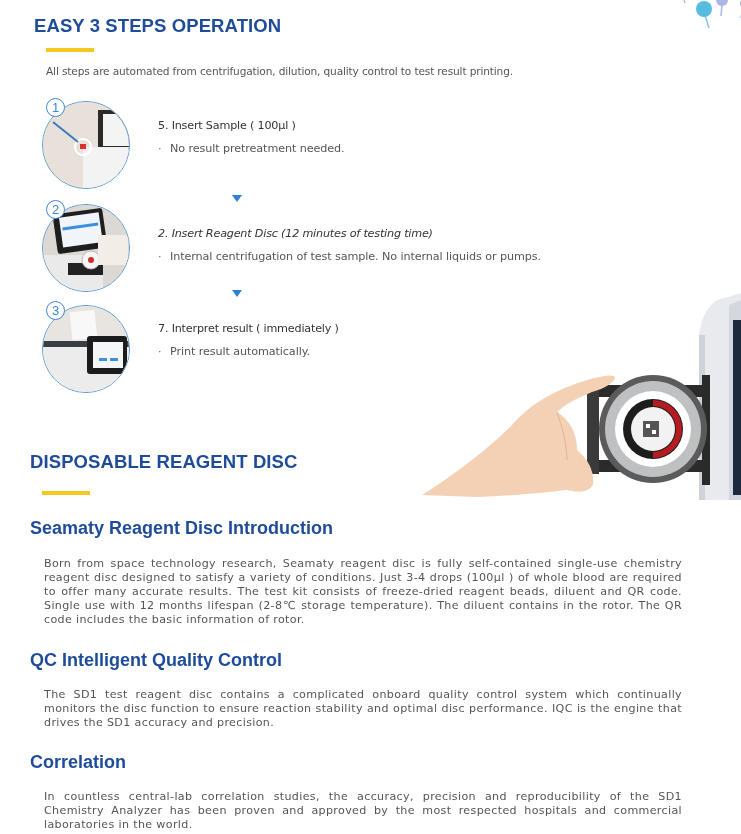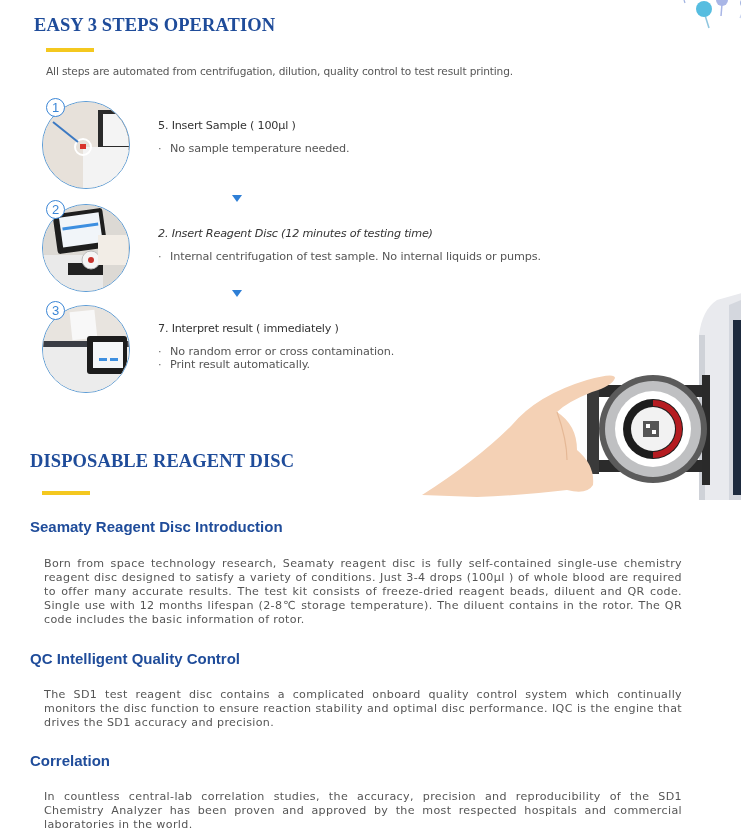--- a/index.html
+++ b/index.html
@@ -4,21 +4,21 @@
 <style>
   html, body { margin: 0; padding: 0; }
   body {
     width: 741px; height: 834px; position: relative; overflow: hidden;
     background: #ffffff;
     font-family: "DejaVu Sans", sans-serif;
     color: #4a4a4a;
   }
   .abs { position: absolute; margin-left: 12px; }
   .h1 {
-    font-family: Liberation Serif, serif;
+    font-family: Liberation Sans, sans-serif;
     font-weight: bold; color: #1f4c9a; font-size: 18.5px; letter-spacing: 0.1px;
     margin: 0; white-space: nowrap;
   }
   .yellow-bar { height: 4px; background: #f4c81f; }
   .intro {
     font-size: 10.6px; color: #555; white-space: nowrap; letter-spacing: -0.15px;
   }
   .step-photo {
     width: 88px; height: 88px; border-radius: 50%;
     border: 1.5px solid #5a9bd6; overflow: hidden; box-sizing: border-box;
@@ -38,21 +38,21 @@
     font-size: 11.2px; color: #555; line-height: 12.5px; white-space: nowrap; letter-spacing: -0.1px;
   }
   .bullets li::before { content: "·"; display: inline-block; width: 12px; color: #666; }
   .arrow-down {
     width: 0; height: 0;
     border-left: 5px solid transparent; border-right: 5px solid transparent;
     border-top: 7px solid #2e7fd6;
   }
   .subhead {
     font-family: "Liberation Sans", sans-serif; font-weight: bold;
-    color: #1f4c9a; font-size: 15px; white-space: nowrap; margin: 0;
+    color: #1f4c9a; font-size: 18px; white-space: nowrap; margin: 0;
   }
   .para {
     font-size: 11.1px; color: #555; line-height: 14px; letter-spacing: 0.35px;
     text-align: justify; margin: 14px;
   }
 </style>
 </head>
 <body>
 
 <div class="abs" style="left:660px; top:0; width:81px; height:30px;">
@@ -79,21 +79,21 @@
     <rect x="60" y="12" width="30" height="32" fill="#f4f4f4"></rect>
     <rect x="40" y="45" width="50" height="45" fill="#f3f3f3"></rect>
     <circle cx="40" cy="45" r="8" fill="none" stroke="#fff" stroke-width="2"></circle>
     <rect x="37" y="42" width="6" height="5" fill="#d9332b"></rect>
     <line x1="10" y1="20" x2="35" y2="40" stroke="#3c79c2" stroke-width="2"></line>
   </svg>
 </div>
 <div class="abs step-num" style="left:34px; top:98px;">1</div>
 <div class="abs step-title" style="left:146px; top:119px;">5. Insert Sample ( 100μl )</div>
 <ul class="abs bullets" style="left:158px; top:143px;">
-  <li>No sample temperature needed.</li>
+  <li>No result pretreatment needed.</li>
 </ul>
 <div class="abs arrow-down" style="left:220px; top:195px;"></div>
 
 <div class="abs step-photo" style="left:30px; top:204px;">
   <svg width="88" height="88" viewBox="0 0 88 88">
     <rect width="88" height="88" fill="#dcd9d4"></rect>
     <rect x="12" y="6" width="50" height="40" rx="3" fill="#1e1e1e" transform="rotate(-8 37 26)"></rect>
     <rect x="18" y="10" width="40" height="30" fill="#f1f5f9" transform="rotate(-8 37 26)"></rect>
     <rect x="20" y="20" width="36" height="3" fill="#3d8fe0" transform="rotate(-8 37 26)"></rect>
     <rect x="0" y="50" width="60" height="38" fill="#eaeaea"></rect>
@@ -118,21 +118,20 @@
     <rect x="0" y="35" width="88" height="6" fill="#3a3d44"></rect>
     <rect x="44" y="30" width="40" height="38" rx="3" fill="#1c1c1c"></rect>
     <rect x="50" y="36" width="30" height="26" fill="#f4f6f8"></rect>
     <rect x="56" y="52" width="8" height="3" fill="#3d8fe0"></rect>
     <rect x="67" y="52" width="8" height="3" fill="#3d8fe0"></rect>
   </svg>
 </div>
 <div class="abs step-num" style="left:34px; top:301px;">3</div>
 <div class="abs step-title" style="left:146px; top:322px;">7. Interpret result ( immediately )</div>
 <ul class="abs bullets" style="left:158px; top:346px;">
-  <li>No random error or cross contamination.</li>
   <li>Print result automatically.</li>
 </ul>
 
 <div class="abs" style="left:405px; top:290px; width:336px; height:210px;">
   <svg width="336" height="210" viewBox="0 0 336 210">
 
     <path d="M300 10 Q285 20 282 45 L282 210 L336 210 L336 0 Z" fill="#e9eaee"></path>
     <path d="M312 15 L336 5 L336 210 L312 210 Z" fill="#d4d7de"></path>
     <rect x="316" y="30" width="20" height="175" fill="#1d2a3e"></rect>
     <rect x="282" y="45" width="6" height="165" fill="#cfd2d8"></rect>

